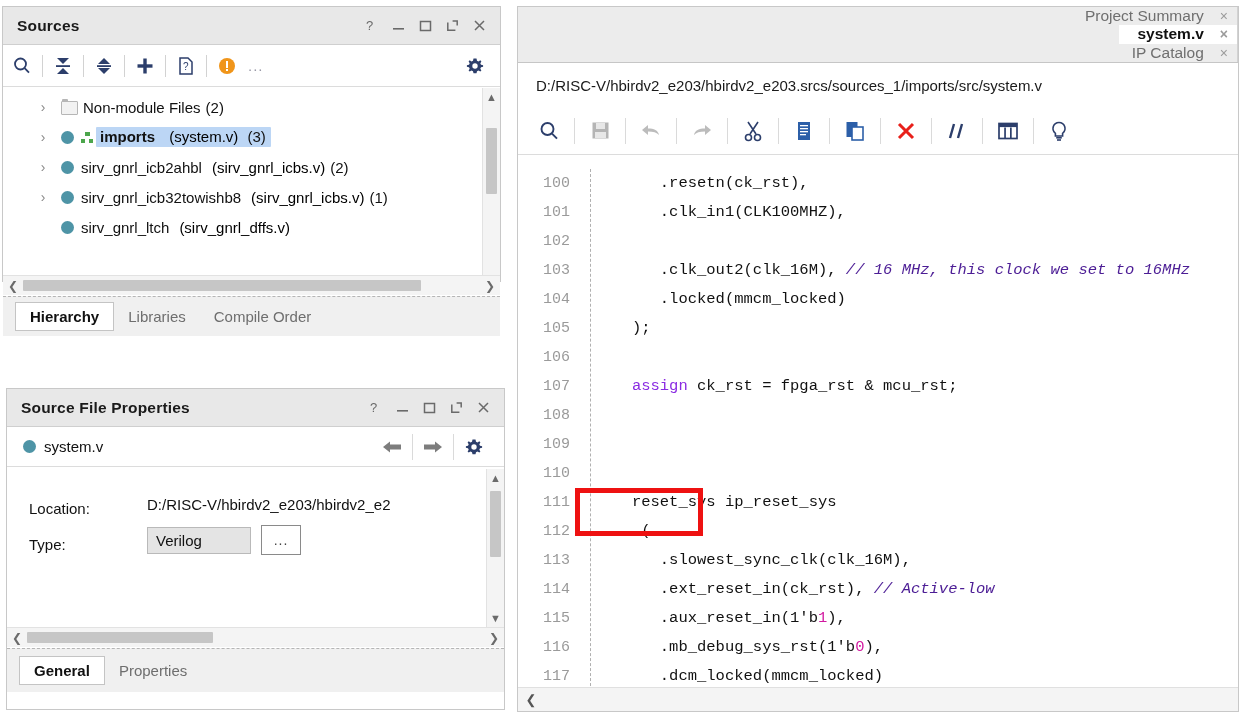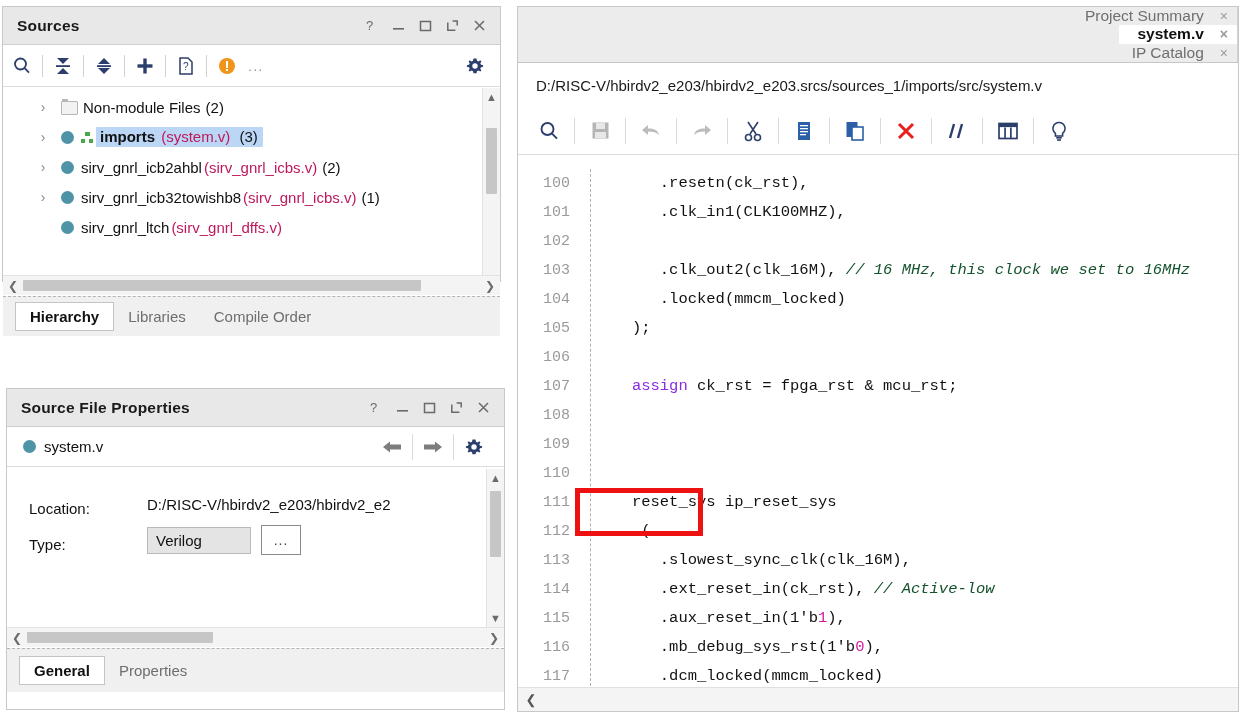--- a/index.html
+++ b/index.html
@@ -79,21 +79,21 @@
     content:''; position:absolute; left:1px; top:-2.5px; width:6px; height:3px;
     background:#b6b6b6; border-radius: 1px 1px 0 0;
   }
   .hier-ic { width: 13px; height: 11px; flex: 0 0 13px; margin-right: 6px; position: relative; }
   .hier-ic i { position: absolute; background: #4ca64c; display:block; }
   .hier-ic i.a { left: 4px; top: 0; width: 5px; height: 4px; }
   .hier-ic i.b { left: 0; top: 7px; width: 4px; height: 4px; }
   .hier-ic i.c { left: 8px; top: 7px; width: 4px; height: 4px; }
   .nm { color: #111; }
   .nm.bold { font-weight: bold; }
-  .sub { color: #be185d; margin-left: 2px; }
+  .sub { color: #000000; margin-left: 10px; }
   .cnt { color: #111; margin-left: 5px; }
   .sel { background: #bcd6f5; padding: 1px 5px 2px 4px; margin-left:-4px; border-radius:1px; }
 
   
   .vscroll {
     position: absolute; right: 0; top: 0; bottom: 0; width: 18px;
     background: #f4f4f4; border-left: 1px solid #e2e2e2;
     display: flex; flex-direction: column; align-items: center;
   }
   .vs-arrow { height: 18px; width: 18px; display:flex; align-items:center; justify-content:center; color:#6b6b6b; font-size: 11px;}
@@ -174,21 +174,21 @@
     font-family: "Liberation Mono", monospace; font-size: 15px; color: #9a9a9a;
   }
   .gsep { position: absolute; left: 72px; top: 0; bottom: 0; width: 0;
           border-left: 1px dashed #b0b0b0; }
   .codelines { position: absolute; left: 86px; top: 0; right: 0; bottom: 0; }
   .cl {
     height: 29px; line-height: 29px; white-space: pre;
     font-family: "Liberation Mono", monospace; font-size: 15.5px; color: #111;
   }
   .kw { color: #8a2be2; }
-  .cm { color: #14532d; font-style: italic; }
+  .cm { color: #4c1d95; font-style: italic; }
   .num { color: #d219a0; }
   .redbox {
     position: absolute; border: 5px solid #ee1111; background: transparent;
     pointer-events: none;
   }
   .ebottom { position:absolute; left:0; right:0; bottom:0; height: 24px; background:#f4f4f4; border-top:1px solid #e0e0e0; display:flex; align-items:center;}
   .ebottom .ar { width: 26px; text-align:center; color:#555; font-size: 13px;}
 </style>
 </head>
 <body>

